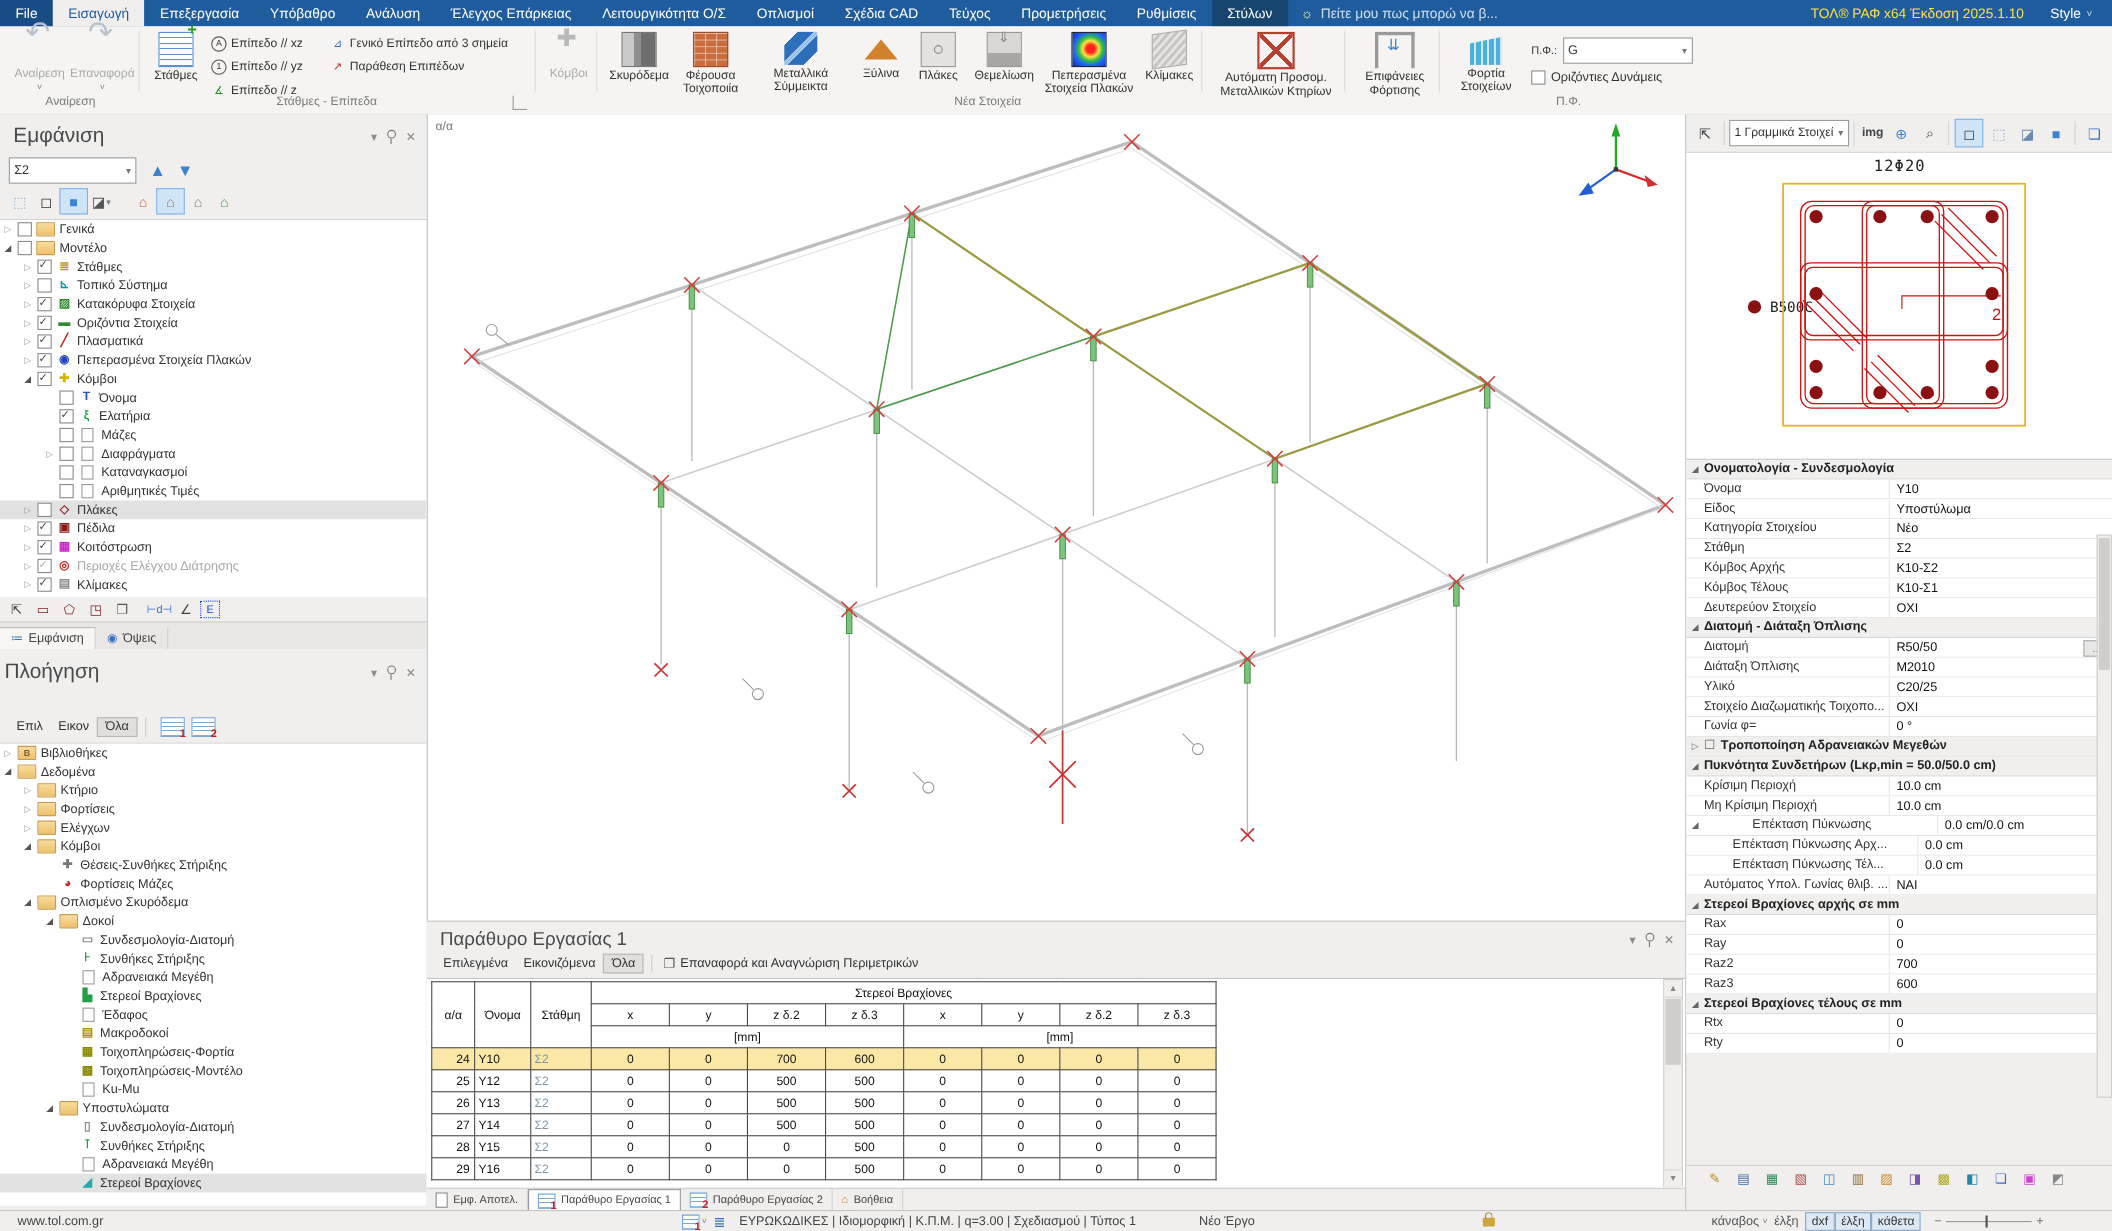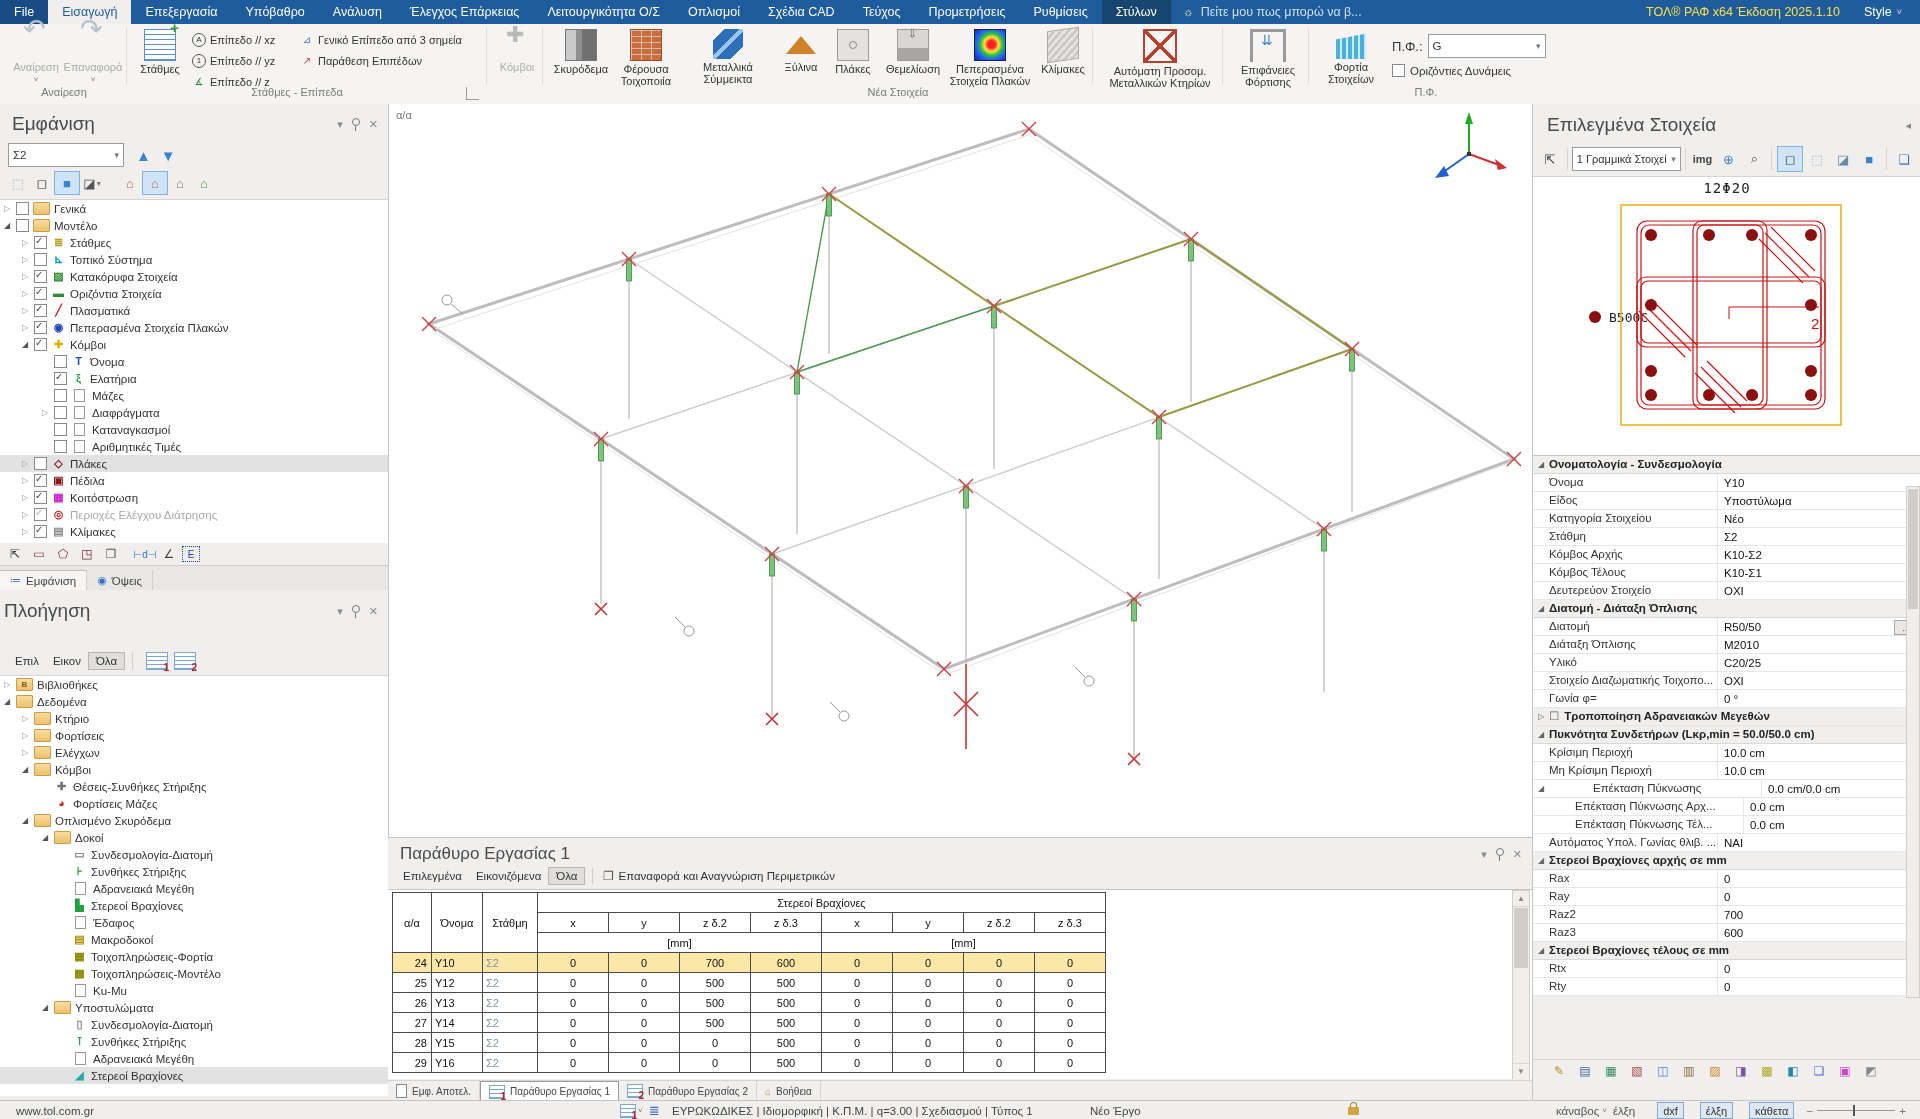--- a/index.html
+++ b/index.html
@@ -132,21 +132,21 @@
   .prow.chk .pn::before{content:"☐";font-weight:normal;color:#666;margin-right:5px;}
   .prow.g1 .pn{padding-left:0px;margin-left:44px;}
   .prow.g2 .pn{padding-left:26px;}
   .dots{display:none;}
   .prow.more .dots{display:flex;position:absolute;right:3px;top:2px;width:22px;height:13px;background:#e8e7e5;border:1px solid #aaa;align-items:center;justify-content:center;font-size:9px;color:#444;}
   #rbottools{position:absolute;left:0;bottom:19px;width:388px;height:21px;display:flex;align-items:center;padding-left:14px;border-top:1px solid #d5d4d2;background:#f0efee;}
   .rbi{width:24px;height:17px;display:flex;align-items:center;justify-content:center;font-size:12px;margin-right:2px;}
   
   #statusbar{left:0;top:1100px;width:1920px;height:19px;background:#f0efee;border-top:1px solid #c5c5c5;font-size:11.5px;color:#444;}
   #statusbar .s{position:absolute;top:0;height:19px;display:flex;align-items:center;}
-  .stog{height:15px;display:flex;align-items:center;padding:0 5px;font-size:11px;margin-left:16px;background:#dce9f5;border:1px solid #88a8c8;color:#333;}
+  .stog{height:15px;display:flex;align-items:center;padding:0 5px;font-size:11px;margin-left:0;background:#dce9f5;border:1px solid #88a8c8;color:#333;}
   .lockico{display:inline-block;width:11px;height:8px;background:#d0a73e;position:relative;border-radius:1px;}
   .lockico::before{content:"";position:absolute;left:2px;top:-5px;width:5px;height:5px;border:1.5px solid #a8862e;border-bottom:none;border-radius:4px 4px 0 0;}
   .cube{font-size:13px;}
 </style>
 </head>
 <body>
 
 <div id="app">
 
   <div id="menubar" class="abs">
@@ -299,21 +299,21 @@
       <span>Επιφάνειες Φόρτισης</span>
     </div>
     <div class="rlabel" style="left:492px;width:812px;">Νέα Στοιχεία</div>
     <div class="rsep" style="left:1308px;"></div>
 
     <div class="rbtn" style="left:1316px;width:66px;">
       <div class="ric ic-loads"></div>
       <span>Φορτία Στοιχείων</span>
     </div>
     <div class="abs" style="left:1392px;top:10px;display:flex;align-items:center;">
-      <span style="font-size:13px;margin-right:5px;">Π.Φ.:</span>
+      <span style="font-size:10px;margin-right:5px;">Π.Φ.:</span>
       <div class="combo" style="width:108px;">
         <span class="cval">G</span>
         <span class="cdrop">▾</span>
       </div>
     </div>
     <div class="abs" style="left:1392px;top:40px;display:flex;align-items:center;font-size:11.5px;">
       <span class="cbx" style="margin-right:5px;"></span>
       <span>Οριζόντιες Δυνάμεις</span>
     </div>
     <div class="rlabel" style="left:1316px;width:220px;">Π.Φ.</div>
@@ -955,25 +955,20 @@
       <span class="tico gridnum n2" style="width:14px;height:12px;margin-left:0;"></span>
       <span>Παράθυρο Εργασίας 2</span>
     </div>
     <div class="btab">
       <span class="tico" style="color:#d08030;">⌂</span>
       <span>Βοήθεια</span>
     </div>
   </div>
 
   <div id="rightpanel" class="abs">
-    <div style="display:flex;align-items:center;padding:10px 10px 6px 14px;">
-      <span class="ptitle">Επιλεγμένα Στοιχεία</span>
-      <span style="flex:1;"></span>
-      <span class="hico">◂</span>
-    </div>
     <div id="rtoolbar">
       <span class="rtb">⇱</span>
       <span class="vsep"></span>
       <div class="combo" style="width:128px;">
         <span class="cval" style="font-size:11px;">1 Γραμμικά Στοιχεί</span>
         <span class="cdrop">▾</span>
       </div>
       <span class="vsep"></span>
       <span class="rtb" style="font-weight:bold;font-size:11px;">img</span>
       <span class="rtb" style="color:#3b82d0;">⊕</span>

